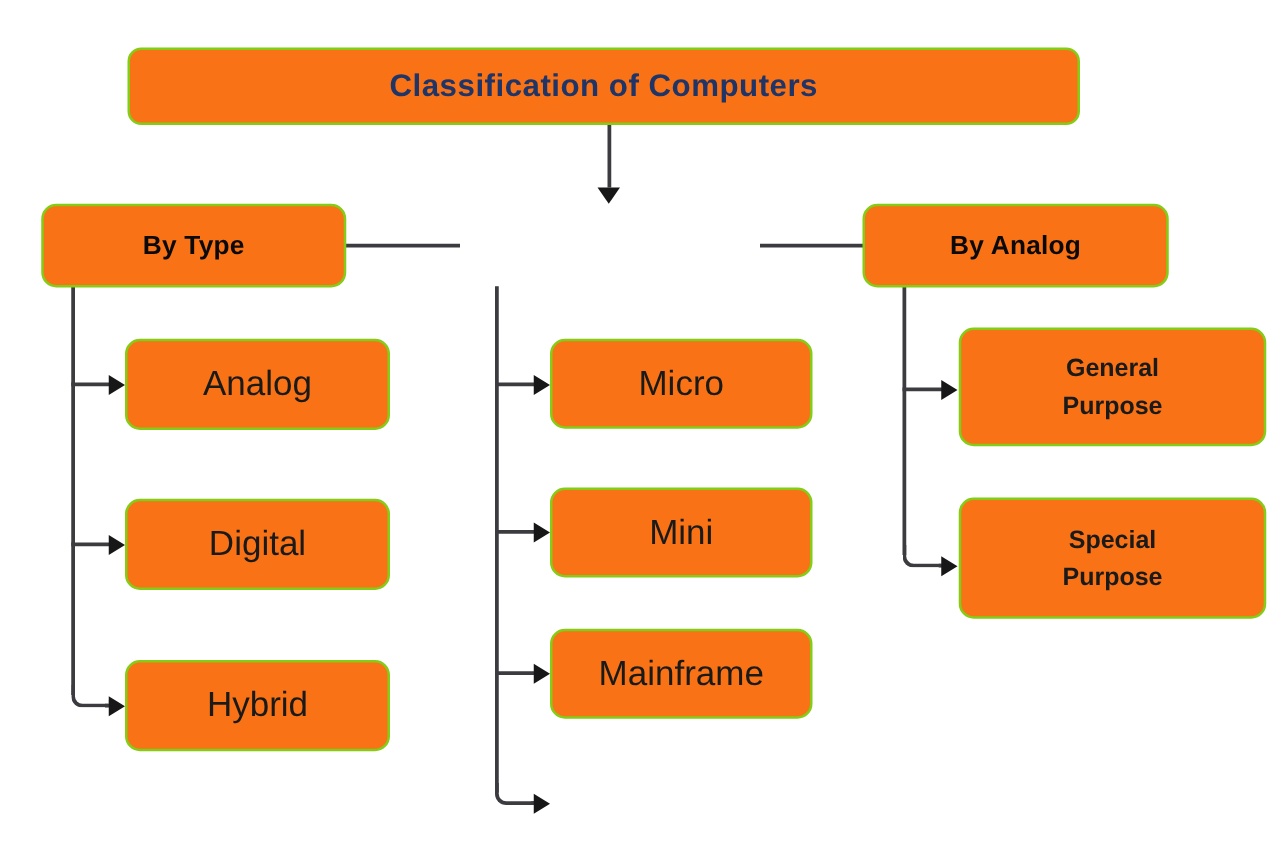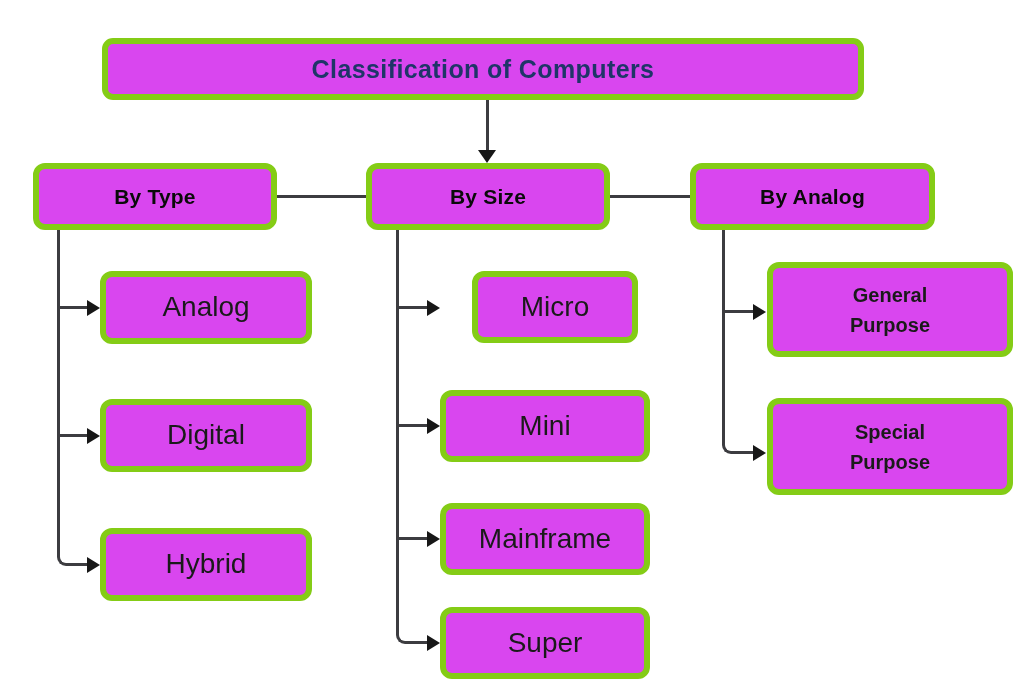--- a/index.html
+++ b/index.html
@@ -14,22 +14,22 @@
     position: relative;
     width: 1024px;
     height: 694px;
     background: #ffffff;
     overflow: hidden;
   }
   
   .node {
     position: absolute;
     box-sizing: border-box;
-    background: #d946ef;
-    border: 6px solid #84cc16;
+    background: #f97316;
+    border: 2px solid #84cc16;
     border-radius: 12px;
     display: flex;
     align-items: center;
     justify-content: center;
     text-align: center;
     color: #111111;
     z-index: 3;
   }
   .node .lbl {
     display: block;
@@ -116,23 +116,20 @@
   <div class="arrow-down" style="left:478px; top:150px;"></div>
 
   <div class="conn conn-h" style="left:275px; top:195px; width:93px;"></div>
 
   <div class="conn conn-h" style="left:608px; top:195px; width:84px;"></div>
 
   <div class="node node-cat" style="left:33px; top:163px; width:244px; height:67px;">
     <span class="lbl">By Type</span>
   </div>
 
-  <div class="node node-cat" style="left:366px; top:163px; width:244px; height:67px;">
-    <span class="lbl">By Size</span>
-  </div>
 
   <div class="node node-cat" style="left:690px; top:163px; width:245px; height:67px;">
     <span class="lbl">By Analog</span>
   </div>
 
   <div class="conn conn-v" style="left:57px; top:229px; height:327px;"></div>
 
   <div class="elbow" style="left:57px; top:548px; width:30px; height:18px;"></div>
 
   <div class="conn conn-h" style="left:57px; top:306px; width:32px;"></div>
@@ -151,41 +148,38 @@
   <div class="arrow-right" style="left:87px; top:557px;"></div>
   <div class="node node-leaf" style="left:100px; top:528px; width:212px; height:73px;">
     <span class="lbl">Hybrid</span>
   </div>
 
   <div class="conn conn-v" style="left:396px; top:229px; height:405px;"></div>
   <div class="elbow" style="left:396px; top:626px; width:32px; height:18px;"></div>
 
   <div class="conn conn-h" style="left:396px; top:306px; width:34px;"></div>
   <div class="arrow-right" style="left:427px; top:300px;"></div>
-  <div class="node node-leaf" style="left:440px; top:271px; width:166px; height:72px;margin-left:32px;">
+  <div class="node node-leaf" style="left:440px; top:271px; width:210px; height:72px;">
     <span class="lbl">Micro</span>
   </div>
 
   <div class="conn conn-h" style="left:396px; top:424px; width:34px;"></div>
   <div class="arrow-right" style="left:427px; top:418px;"></div>
   <div class="node node-leaf" style="left:440px; top:390px; width:210px; height:72px;">
     <span class="lbl">Mini</span>
   </div>
 
   <div class="conn conn-h" style="left:396px; top:537px; width:34px;"></div>
   <div class="arrow-right" style="left:427px; top:531px;"></div>
   <div class="node node-leaf" style="left:440px; top:503px; width:210px; height:72px;">
     <span class="lbl">Mainframe</span>
   </div>
 
   <div class="conn conn-h" style="left:425px; top:641px; width:5px;"></div>
   <div class="arrow-right" style="left:427px; top:635px;"></div>
-  <div class="node node-leaf" style="left:440px; top:607px; width:210px; height:72px;">
-    <span class="lbl">Super</span>
-  </div>
 
   <div class="conn conn-v" style="left:722px; top:229px; height:215px;"></div>
   <div class="elbow" style="left:722px; top:436px; width:32px; height:18px;"></div>
 
   <div class="conn conn-h" style="left:722px; top:310px; width:34px;"></div>
   <div class="arrow-right" style="left:753px; top:304px;"></div>
   <div class="node node-leaf two-line" style="left:767px; top:262px; width:246px; height:95px;">
     <span class="lbl">General
 Purpose</span>
   </div>

